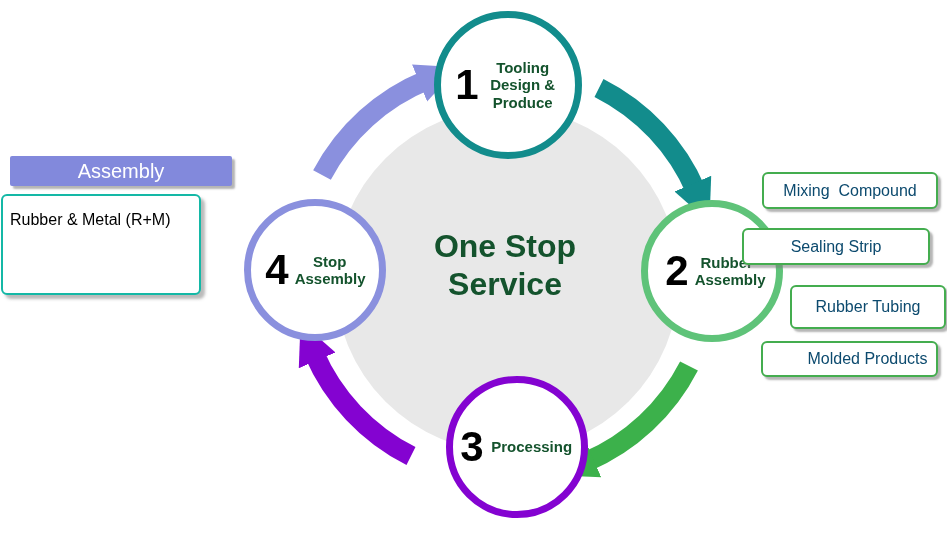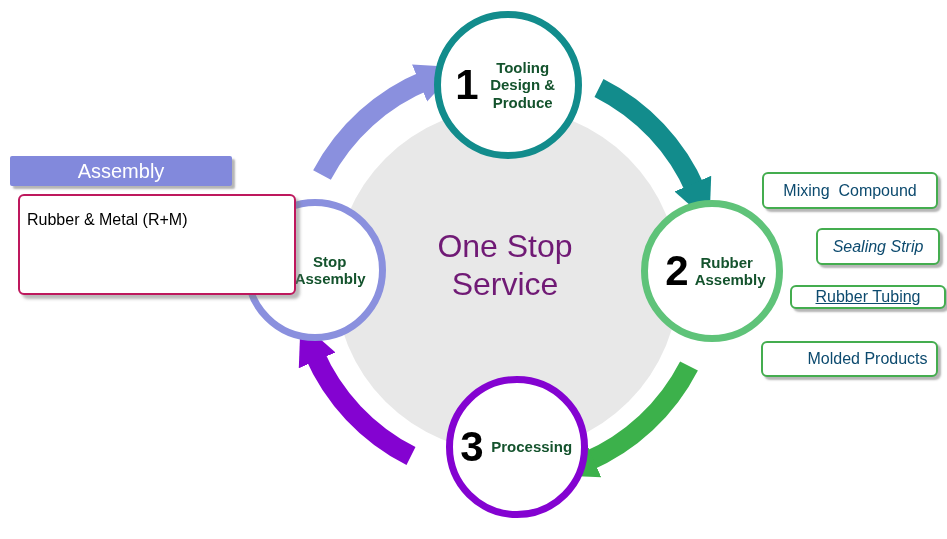--- a/index.html
+++ b/index.html
@@ -1,49 +1,49 @@
 <!DOCTYPE html>
 <html><head>
 <meta charset="utf-8">
 <style>
   html,body{margin:0;padding:0;background:#ffffff;}
   .canvas{position:relative;width:947px;height:539px;background:#fff;font-family:"Liberation Sans",sans-serif;overflow:hidden;}
   .layer-svg{position:absolute;left:0;top:0;z-index:0;}
 
   .center-text{position:absolute;left:380px;top:228px;width:250px;z-index:1;text-align:center;
-    font-weight:normal;font-size:32px;color:#701a75;line-height:1.18;}
+    font-weight:bold;font-size:32px;color:#14532d;line-height:1.18;}
   .center-text span{display:block;}
 
   .step-circle{position:absolute;box-sizing:border-box;background:#fff;border-radius:50%;
     display:flex;align-items:center;justify-content:center;gap:6px;z-index:2;}
   .step-num{font-weight:bold;font-size:42px;color:#000;}
   .step-label{font-weight:bold;font-size:15px;color:#14532d;line-height:1.15;text-align:center;}
   .step-1{left:434px;top:11px;width:148px;height:148px;border:7px solid #128c8c;}
   .step-1 .step-label{width:76px;}
   .step-2{left:641px;top:200px;width:142px;height:142px;border:7px solid #5fc379;}
   .step-2 .step-label{width:64px;}
   .step-3{left:446px;top:376px;width:142px;height:142px;border:7px solid #8403d1;}
   .step-3 .step-label{width:84px;}
   .step-4{left:244px;top:199px;width:142px;height:142px;border:7px solid #8a90de;}
   .step-4 .step-label{width:70px;}
 
   .assembly-header{position:absolute;left:10px;top:156px;width:222px;height:30px;z-index:4;
     background:#8289dc;color:#fff;font-size:20px;text-align:center;line-height:30px;
     border-radius:2px;box-shadow:3px 3px 2px rgba(90,90,90,.45);}
-  .assembly-body{position:absolute;left:18px;top:194px;width:278px;height:101px;z-index:3;
-    background:#fff;border:2px solid #be185d;border-radius:6px;
+  .assembly-body{position:absolute;left:1px;top:194px;width:200px;height:101px;z-index:3;
+    background:#fff;border:2px solid #14b8a6;border-radius:6px;
     box-shadow:4px 4px 3px rgba(120,120,120,.5);box-sizing:border-box;padding:9px 0 0 7px;}
   .assembly-item{font-size:16px;color:#000;line-height:29px;white-space:nowrap;}
 
   .product-box{position:absolute;z-index:3;background:#fff;border:2px solid #44ad4f;border-radius:6px;
     box-shadow:3px 3px 2px rgba(120,120,120,.55);box-sizing:border-box;font-size:16px;color:#0c4a6e;
     display:flex;align-items:center;justify-content:center;white-space:pre;}
   .pb-1{left:762px;top:172px;width:176px;height:37px;}
-  .pb-2{left:816px;top:228px;width:124px;height:37px;font-style:italic;}
-  .pb-3{left:790px;top:285px;width:156px;height:24px;text-decoration:underline;}
+  .pb-2{left:742px;top:228px;width:188px;height:37px;}
+  .pb-3{left:790px;top:285px;width:156px;height:44px;}
   .pb-4{left:761px;top:341px;width:177px;height:36px;padding-left:36px;}
 </style>
 </head>
 <body>
 
 <div class="canvas">
 
   <svg class="layer-svg" width="947" height="539" viewBox="0 0 947 539">
     <defs>
       <marker id="ah-peri" markerUnits="userSpaceOnUse" markerWidth="46" markerHeight="46" refX="8" refY="22" orient="auto">

